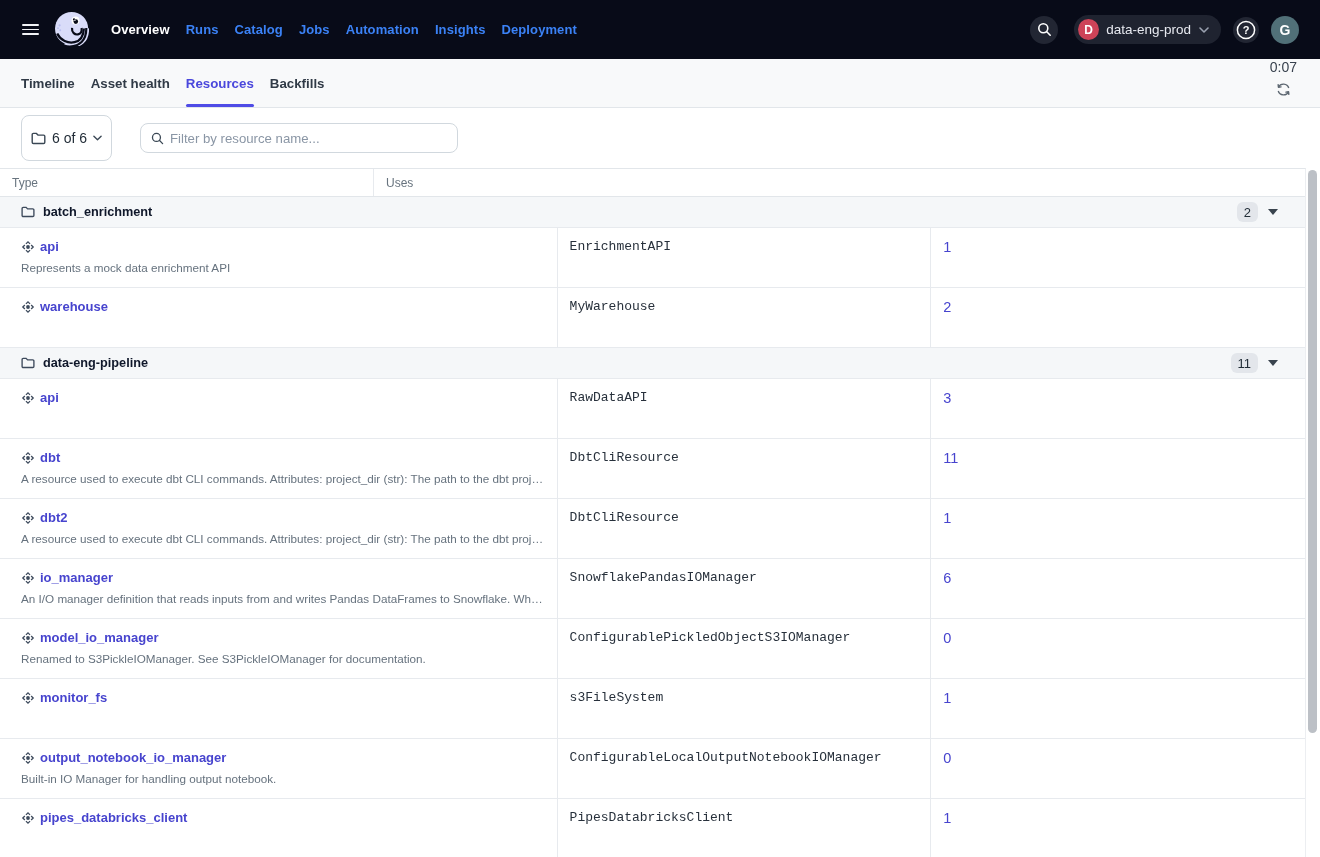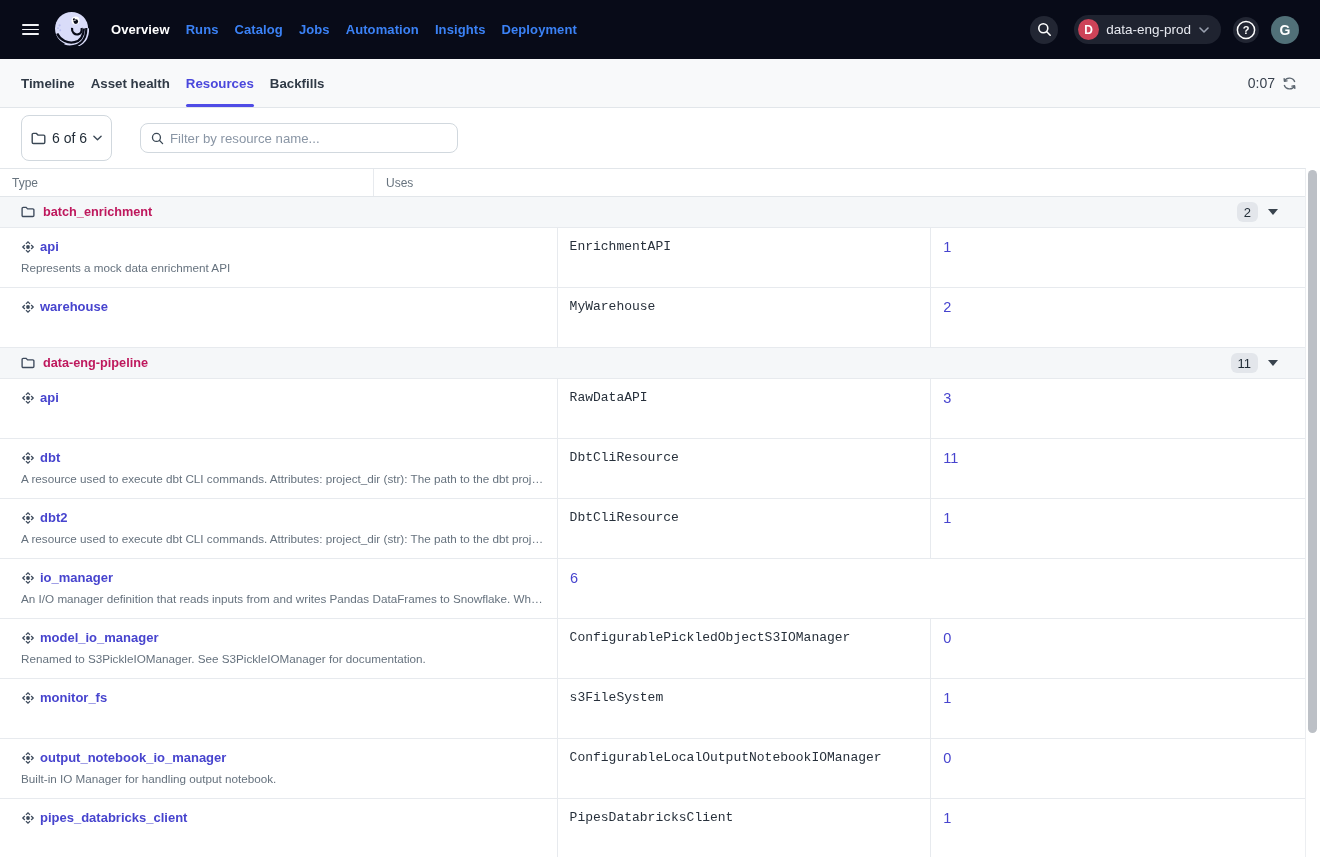--- a/index.html
+++ b/index.html
@@ -22,40 +22,40 @@
 .pill svg { margin-left:8px; }
 .helpbtn { margin-left:12px; width:26px; height:26px; border-radius:50%; background:#222633; display:flex; align-items:center; justify-content:center; }
 .avatar { margin-left:12px; width:28px; height:28px; border-radius:50%; background:#517078; color:#fff; font-size:14px; font-weight:600; display:flex; align-items:center; justify-content:center; }
 
 
 .tabbar { position:relative; height:49px; background:#f8f9fa; border-bottom:1px solid #e2e6ea; display:flex; align-items:center; }
 .tabs { display:flex; margin-left:21px; gap:16px; height:100%; align-items:center; }
 .tab { position:relative; height:100%; display:flex; align-items:center; font-size:13.3px; font-weight:600; color:#303a46;text-align:right; }
 .tab.active { color:#4a47dc; }
 .tab.active::after { content:""; position:absolute; left:0; right:0; bottom:0; height:3px; border-radius:2px; background:#4f4ce6; }
-.tabright { position:absolute; right:23px; top:0; height:100%; display:flex; align-items:center; gap:7px; }
+.tabright { position:absolute; right:23px; top:0; height:100%; display:flex; align-items:center; gap:7px;flex-direction:column; }
 .timer { font-size:14px; color:#39424e; }
 
 
 .filters { height:60px; background:#fff; display:flex; align-items:center; padding-left:21px; }
 .fbtn { height:46px; border:1px solid #d1d8de; border-radius:8px; background:#fff; display:flex; align-items:center; padding:0 9px; }
 .fbtn .ftext { margin-left:6px; font-size:14px; font-weight:500; color:#1f2a35; }
 .fbtn svg.car { margin-left:6px; }
 .finput { margin-left:28px; width:318px; height:30px; border:1px solid #d1d8de; border-radius:8px; background:#fff; display:flex; align-items:center; padding:0 10px; }
 .finput .ph { margin-left:6px; font-size:13.2px; color:#8a96a5; }
 
 
 .table { width:1306px; border-top:1px solid #e2e6ea; border-right:1px solid #eceef1; }
 .thead { display:flex; height:28px; border-bottom:1px solid #e2e6ea; }
 .thead .c { font-size:12px; color:#68747f; display:flex; align-items:center; }
 .c1 { width:558px; padding-left:21px; border-right:1px solid #e7eaee; }
 .c2 { width:374px; padding-left:12px; border-right:1px solid #e7eaee; }
 .c3 { width:374px; padding-left:12px; }
 .grow { height:31px; background:#f5f7f9; border-bottom:1px solid #e7eaee; display:flex; align-items:center; padding:0 27px 0 21px; }
-.grow .gname { margin-left:8px; font-size:12.7px; font-weight:700; color:#be185d; }
+.grow .gname { margin-left:8px; font-size:12.7px; font-weight:700; color:#0f172a; }
 .badge { margin-left:auto; min-width:16px; padding:2.5px 7px; border-radius:6px; background:#e3e6eb; font-size:13px; font-weight:500; color:#222e38; text-align:center; }
 .caret { margin-left:10px; width:0; height:0; border-left:5px solid transparent; border-right:5px solid transparent; border-top:6px solid #39434e; }
 .trow { display:flex; height:60px; border-bottom:1px solid #e7eaee; }
 .trow .cell1 { width:558px; padding:11px 10px 0 21px; border-right:1px solid #e7eaee; }
 .trow .cell2 { width:374px; padding:10.5px 0 0 12px; border-right:1px solid #e7eaee; font-family:"Liberation Mono", monospace; font-size:13px; color:#27303b; }
 .trow .cell3 { width:374px; padding:10.5px 0 0 12px; font-size:14.5px; }
 .rline { display:flex; align-items:center; height:16px; }
 .rline svg { flex:none; }
 .rname { margin-left:5px; font-size:13px; font-weight:600; color:#4744ce; text-decoration:none; position:relative; top:-1px; }
 .rdesc { margin-top:6px; font-size:11.7px; color:#66727e; white-space:nowrap; overflow:hidden; text-overflow:ellipsis; max-width:523px; }
@@ -267,20 +267,21 @@
             <circle cx="7" cy="7" r="1.9" fill="#3d4a5c"></circle>
             <path d="M4.95,3.85 L7,1.8 L9.05,3.85" stroke="#3d4a5c" stroke-width="1.3" fill="none"></path>
             <path d="M4.95,10.15 L7,12.2 L9.05,10.15" stroke="#3d4a5c" stroke-width="1.3" fill="none"></path>
             <path d="M3.85,4.95 L1.8,7 L3.85,9.05" stroke="#3d4a5c" stroke-width="1.3" fill="none"></path>
             <path d="M10.15,4.95 L12.2,7 L10.15,9.05" stroke="#3d4a5c" stroke-width="1.3" fill="none"></path>
           </svg>
           <a class="rname" href="#">io_manager</a>
         </div>
         <div class="rdesc">An I/O manager definition that reads inputs from and writes Pandas DataFrames to Snowflake. When using the SnowflakePandasIOManager</div>
       </div>
+      <div class="cell2">SnowflakePandasIOManager</div>
       <div class="cell3"><a class="uses" href="#">6</a></div>
     </div>
     <div class="trow">
       <div class="cell1">
         <div class="rline">
           <svg width="14" height="14" viewBox="0 0 14 14">
             <circle cx="7" cy="7" r="1.9" fill="#3d4a5c"></circle>
             <path d="M4.95,3.85 L7,1.8 L9.05,3.85" stroke="#3d4a5c" stroke-width="1.3" fill="none"></path>
             <path d="M4.95,10.15 L7,12.2 L9.05,10.15" stroke="#3d4a5c" stroke-width="1.3" fill="none"></path>
             <path d="M3.85,4.95 L1.8,7 L3.85,9.05" stroke="#3d4a5c" stroke-width="1.3" fill="none"></path>

